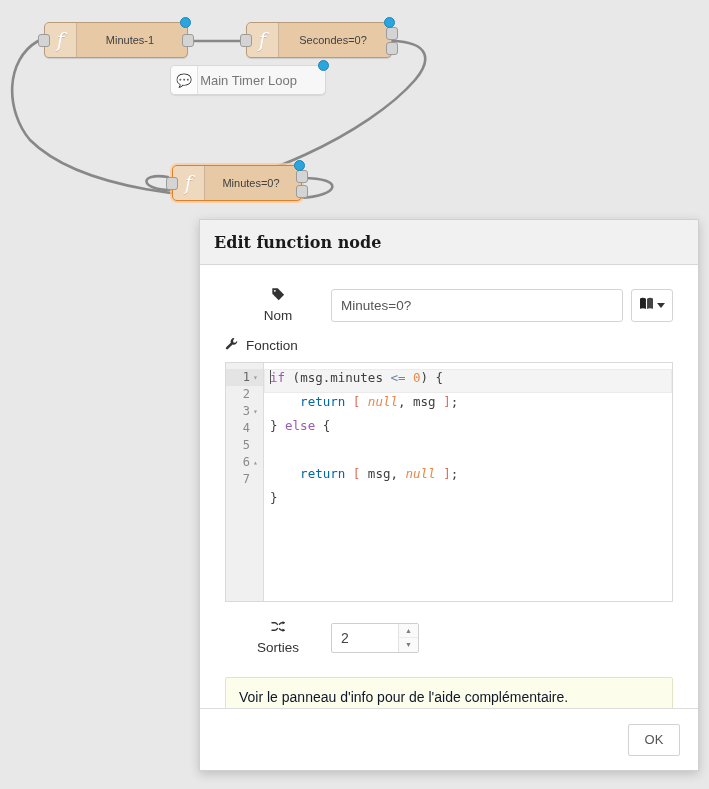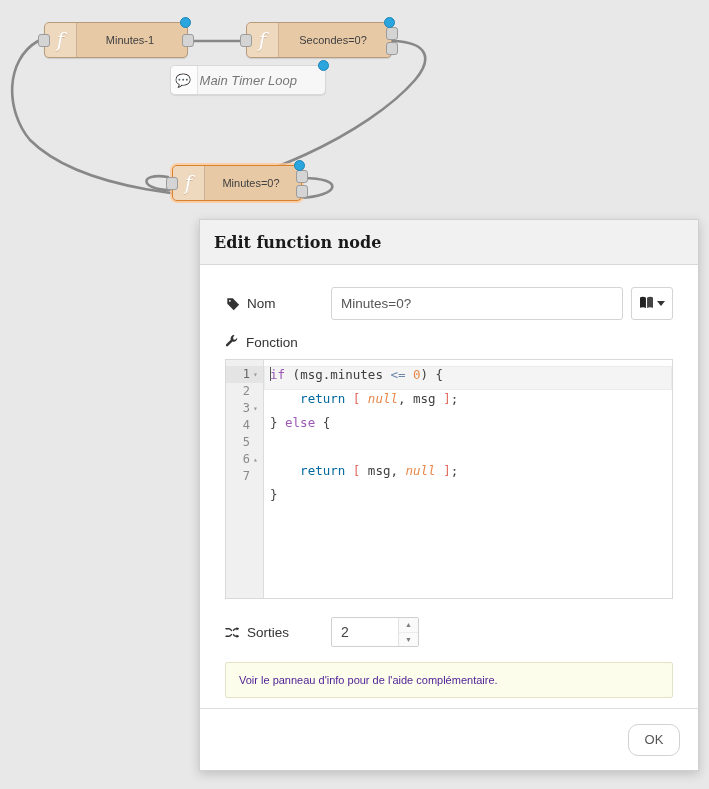--- a/index.html
+++ b/index.html
@@ -103,21 +103,20 @@
     background: rgba(255,255,255,0.6);
     border-right: 1px solid #e2e2e2;
     border-radius: 4px 0 0 4px;
     display: flex; align-items: center; justify-content: center;
     color: #cfcfcf; font-size: 13px;
   }
   .comment-node .label {
     flex: 1;
     text-align: center;
     font-size: 13px;
-    font-style: italic;
     color: #777;
     padding: 0 28px 0 2px;
     white-space: nowrap;
   }
 
   
   #dialog {
     position: absolute;
     left: 199px; top: 219px;
     width: 500px; height: 552px;
@@ -155,40 +154,41 @@
     padding: 0 18px;
     gap: 10px;
     background: #fff;
   }
   .dlg-btn {
     min-width: 52px;
     height: 32px;
     padding: 0 14px;
     background: #ffffff;
     border: 1px solid #d2d2d2;
-    border-radius: 10px;
+    border-radius: 2px;
     font-size: 13px;
     color: #555;
     font-family: "Liberation Sans", sans-serif;
     cursor: pointer;
   }
 
   .form-row {
     display: flex;
     align-items: center;
     margin-bottom: 14px;
   }
   .form-label {
     width: 106px;
     font-size: 13.5px;
     color: #333;
     display: flex;
     align-items: center;
     gap: 7px;
     flex-shrink: 0;
+    flex-direction: column;
   }
   .form-label .ficon {
     width: 15px;
     display: inline-flex;
     justify-content: center;
     color: #333;
   }
   .text-input {
     flex: 1;
     height: 33px;
@@ -329,27 +329,27 @@
     display: flex;
     align-items: center;
     justify-content: center;
     font-size: 7px;
     color: #7d7d7d;
     cursor: pointer;
   }
   .spin-btns div:first-child { border-bottom: 1px solid #ececec; }
 
   #tip-box {
-    margin-top: 15px;
+    margin-top: 22px;
     background: #fdfdeb;
     border: 1px solid #e3e3c8;
     border-radius: 2px;
     padding: 11px 13px;
-    font-size: 11px;
-    color: #4c1d95;
+    font-size: 14px;
+    color: #0f172a;
   }
 </style>
 </head>
 <body>
 
 <div id="canvas">
 
   <svg id="wires" viewBox="0 0 709 240">
 
     <path d="M 303 178 C 345 178, 340 196, 300 198 C 200 202, 80 190, 30 140 C 5 110, 5 60, 38 41" stroke="#888888" stroke-width="2.6" fill="none" stroke-linecap="round"></path>

